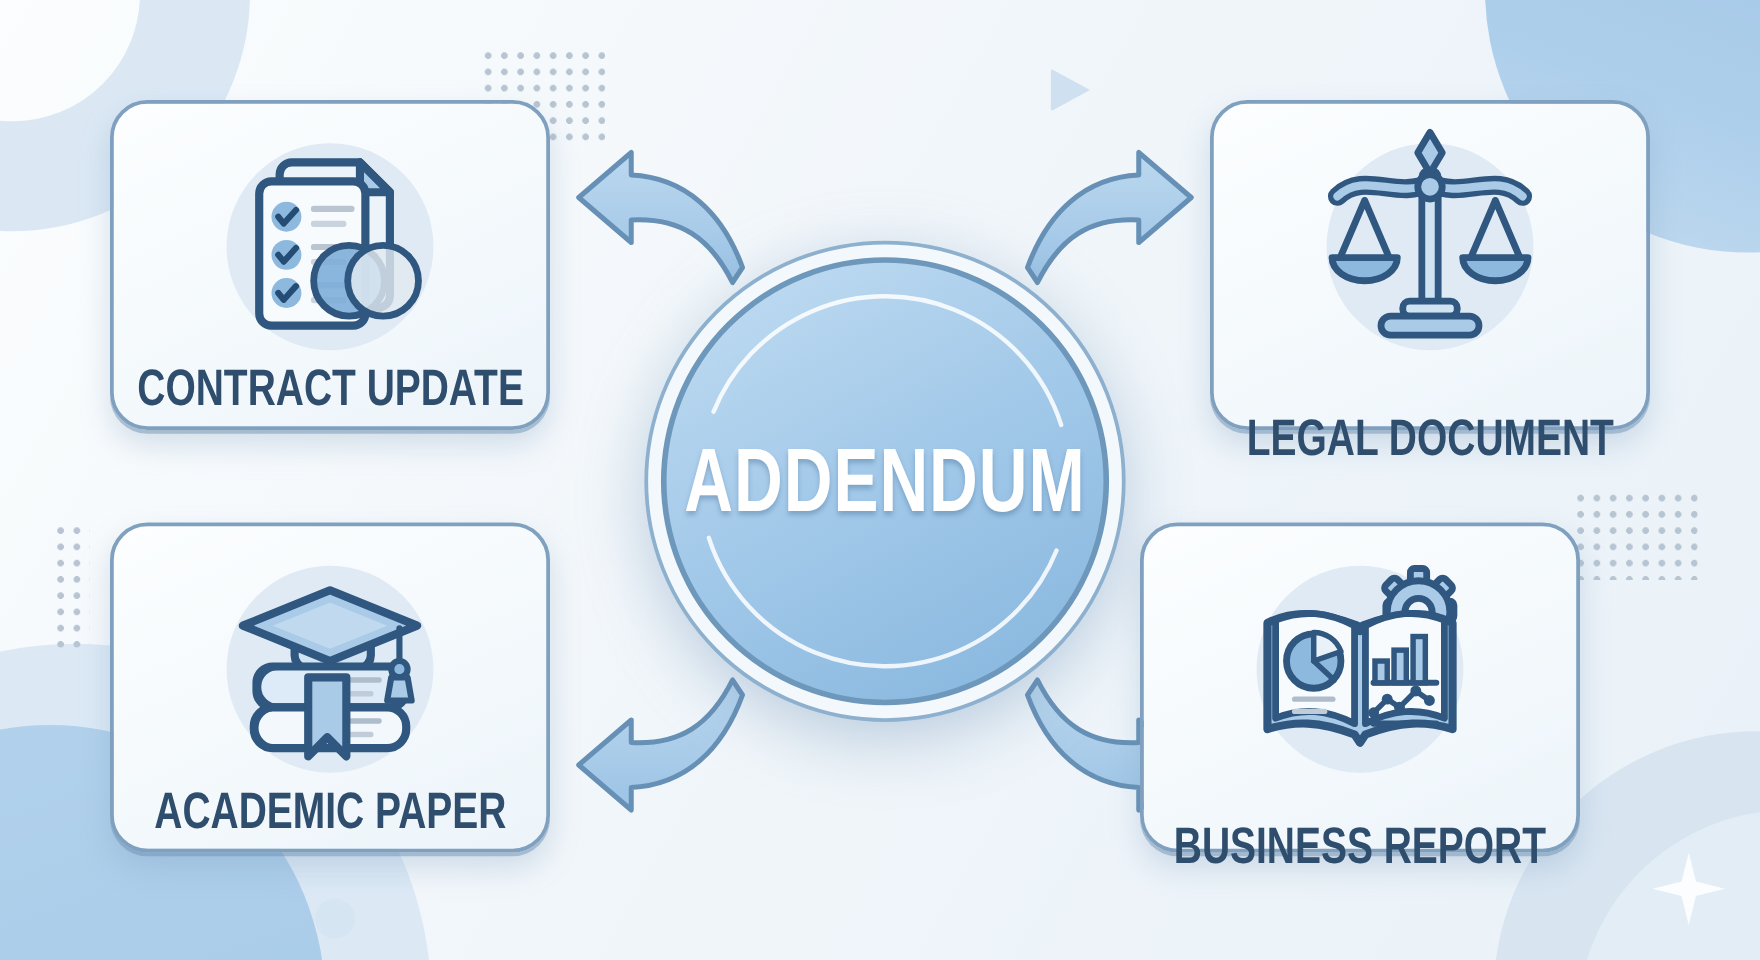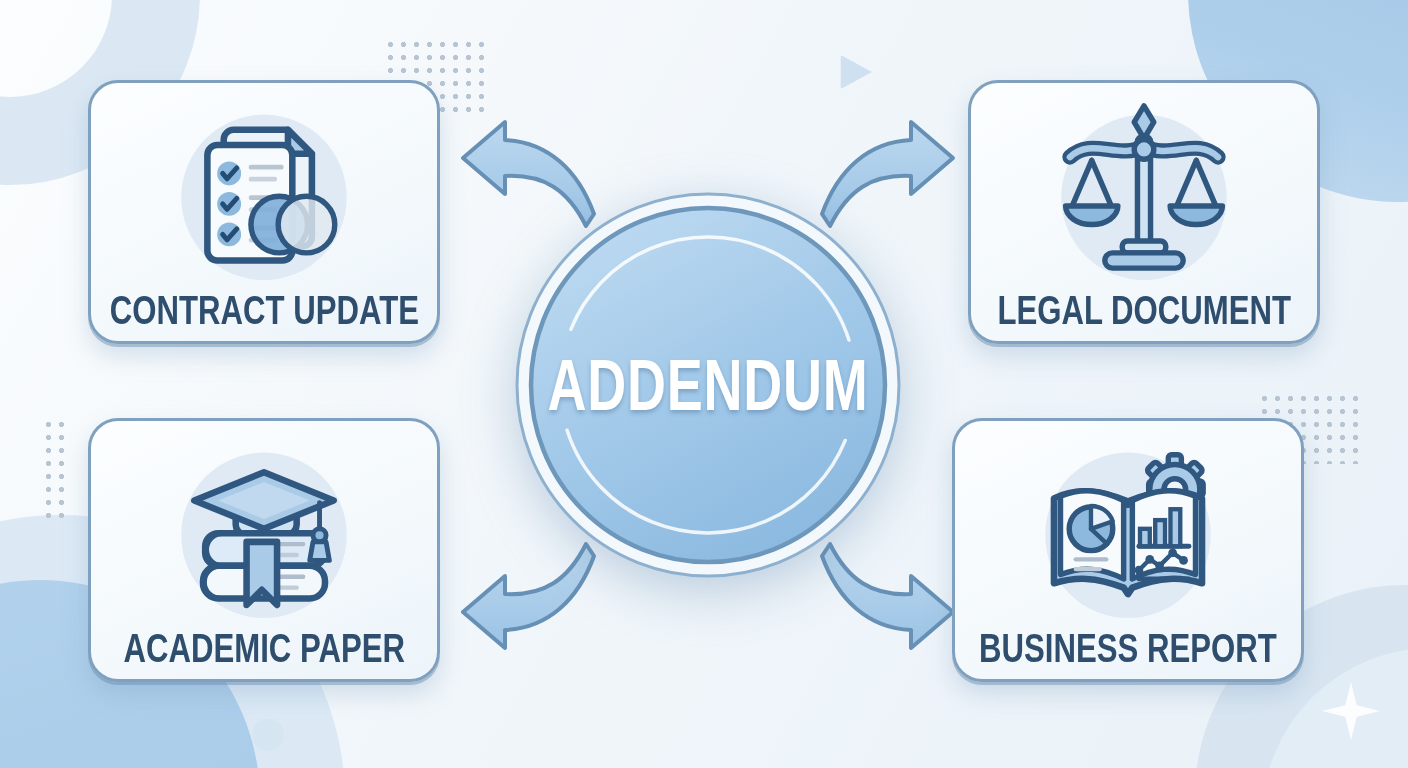--- a/index.html
+++ b/index.html
@@ -82,23 +82,23 @@
   .card {
     width: 352px; height: 264px;
     border-radius: 30px;
     background: linear-gradient(155deg, #fcfeff 0%, #f4f9fc 55%, #ecf4fa 100%);
     border: 3px solid #7fa0be;
     box-shadow: 0 3px 0 0 rgba(105,140,175,0.45), 0 12px 24px rgba(115,150,185,0.28);
     display: flex; flex-direction: column; align-items: center;
     z-index: 3;
   }
   .card-tl { left: 88px;  top: 80px;  }
-  .card-tr { left: 968px; top: 80px;  }
+  .card-tr { left: 968px; top: 80px; gap: 40px;  }
   .card-bl { left: 88px;  top: 418px; }
-  .card-br { left: 952px; top: 418px; }
+  .card-br { left: 912px; top: 418px; gap: 28px; }
   .card-icon { width: 196px; height: 196px; margin-top: 12px; }
   .card-icon svg { width: 100%; height: 100%; }
   .card-label {
     margin-top: -4px;
     font-size: 41px; font-weight: bold; color: #2f4e6e;
     white-space: nowrap;
     transform: scaleX(0.76);
     letter-spacing: 0px;
   }
 

